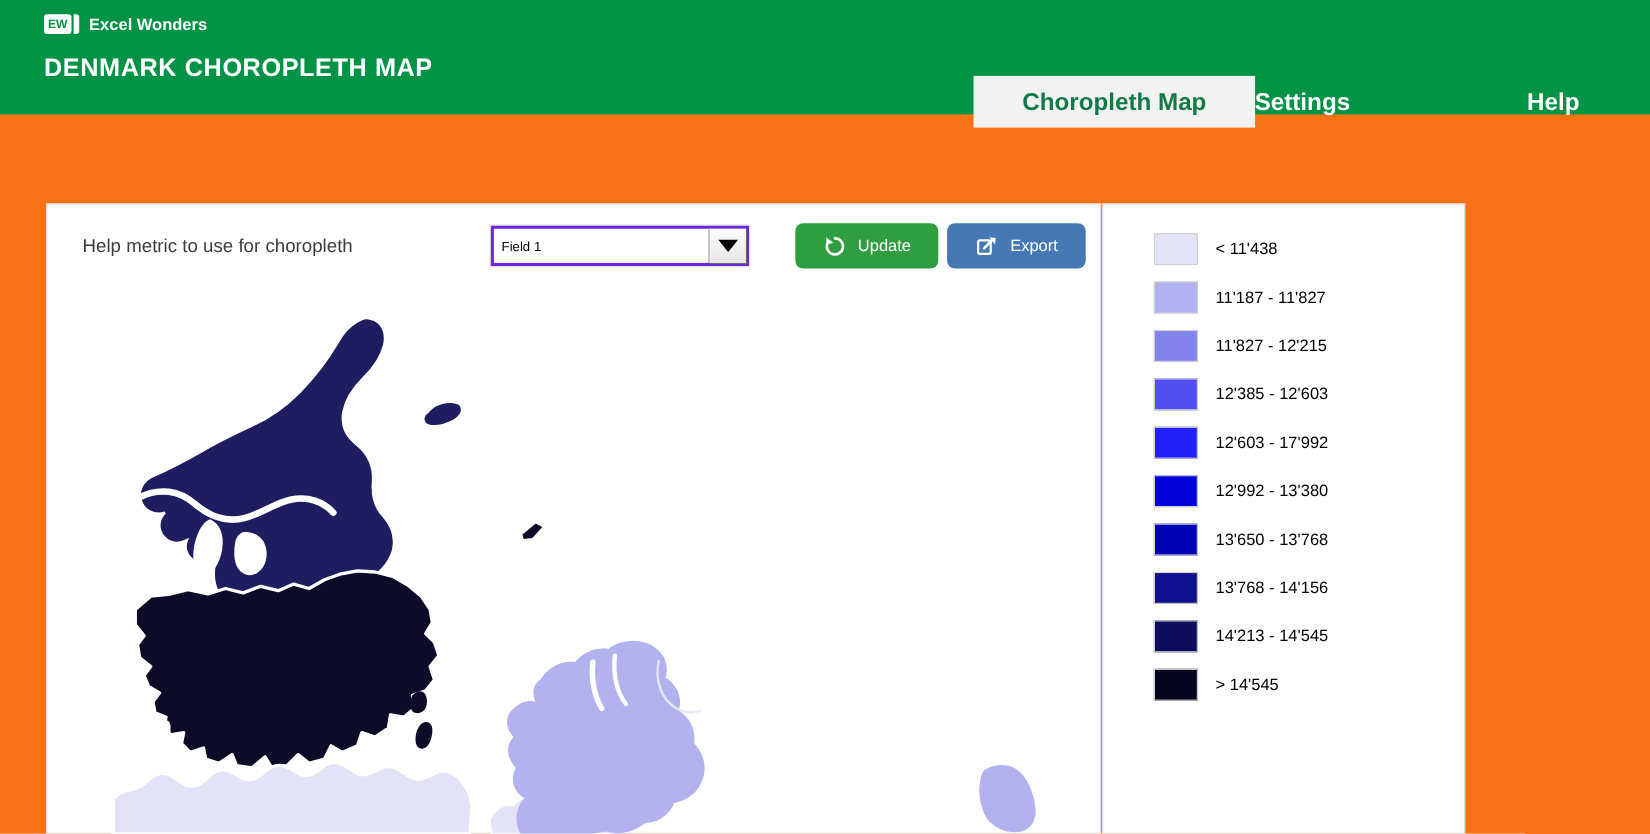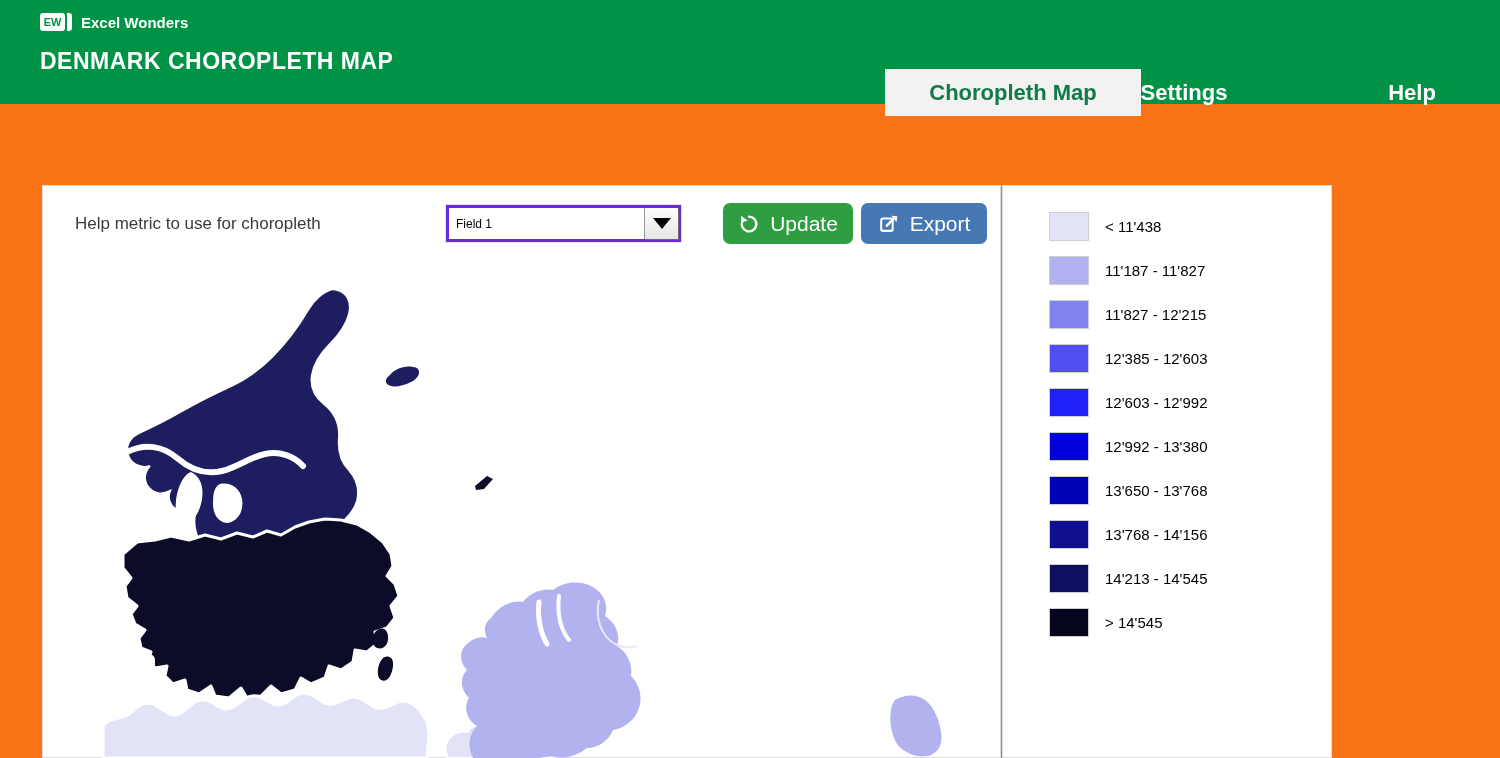--- a/index.html
+++ b/index.html
@@ -30,21 +30,21 @@
   
   #metric-label { position:absolute; left:32px; top:28px; font-size:17px; color:#3b3b3b; }
   #metric-dropdown { position:absolute; left:366px; top:19px; width:235px; height:37px;
       border:3px solid #6d28d9; outline:1px solid #e3e3e3; background:#ffffff; display:flex; align-items:stretch;margin-left:37px; }
   #metric-value { flex:1; font-size:12px; color:#000; display:flex; align-items:center; padding-left:7px; }
   #metric-arrow-btn { width:34px; background:linear-gradient(#fdfdfd,#e6e6e6); border-left:1px solid #9a9a9a;
       box-shadow:1px 1px 0 #6b6b6b; display:flex; align-items:center; justify-content:center; cursor:pointer; }
   #metric-arrow-btn .tri { width:0; height:0; border-left:9px solid transparent; border-right:9px solid transparent; border-top:11px solid #000; }
 
   .btn { position:absolute; top:17px; height:41px; border:none; border-radius:7px; color:#ffffff;
-         font-size:21px; font-family:"Liberation Sans", sans-serif; display:flex; align-items:center; justify-content:center; gap:10px; cursor:pointer; }
+         font-size:15px; font-family:"Liberation Sans", sans-serif; display:flex; align-items:center; justify-content:center; gap:10px; cursor:pointer; }
   #update-btn { left:680px; width:130px; background:#2e9e41; }
   #export-btn { left:818px; width:126px; background:#4678b4; }
 
   
   #map-svg { position:absolute; left:0; top:0; width:959px; height:573px; }
 
   
   #legend-list { position:absolute; left:29px; top:26px; list-style:none; }
   .legend-row { display:flex; align-items:center; height:29px; margin-bottom:15px;margin-left:17px; }
   .legend-swatch { width:40px; height:29px; border:1px solid #cfcfcf; flex:0 0 40px; }
@@ -168,21 +168,21 @@
       <li class="legend-row">
         <div class="legend-swatch" style="background: rgb(130, 130, 238);"></div>
         <div class="legend-label">11'827 - 12'215</div>
       </li>
       <li class="legend-row">
         <div class="legend-swatch" style="background: rgb(80, 80, 242);"></div>
         <div class="legend-label">12'385 - 12'603</div>
       </li>
       <li class="legend-row">
         <div class="legend-swatch" style="background: rgb(32, 32, 248);"></div>
-        <div class="legend-label">12'603 - 12'992</div>
+        <div class="legend-label">12'603 - 17'992</div>
       </li>
       <li class="legend-row">
         <div class="legend-swatch" style="background: rgb(2, 2, 221);"></div>
         <div class="legend-label">12'992 - 13'380</div>
       </li>
       <li class="legend-row">
         <div class="legend-swatch" style="background: rgb(1, 1, 182);"></div>
         <div class="legend-label">13'650 - 13'768</div>
       </li>
       <li class="legend-row">

